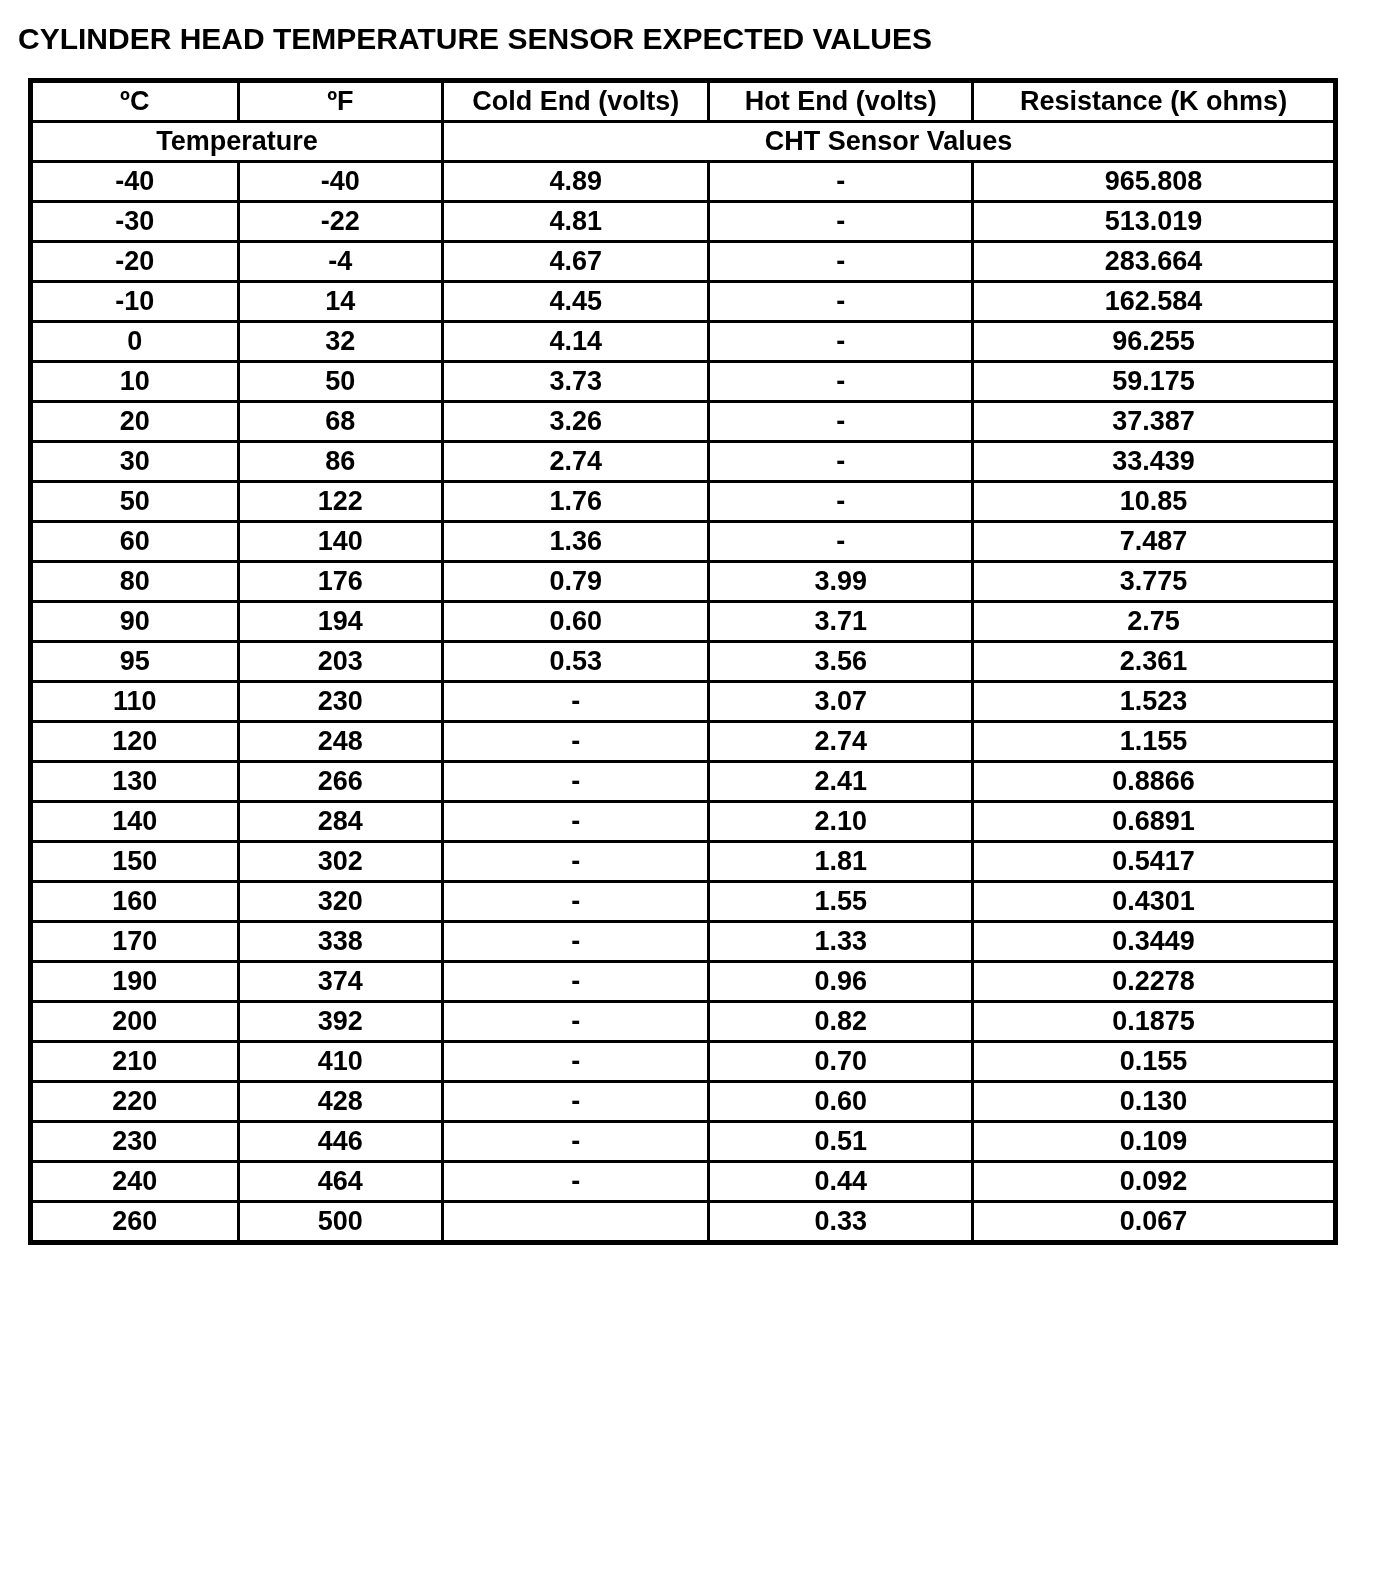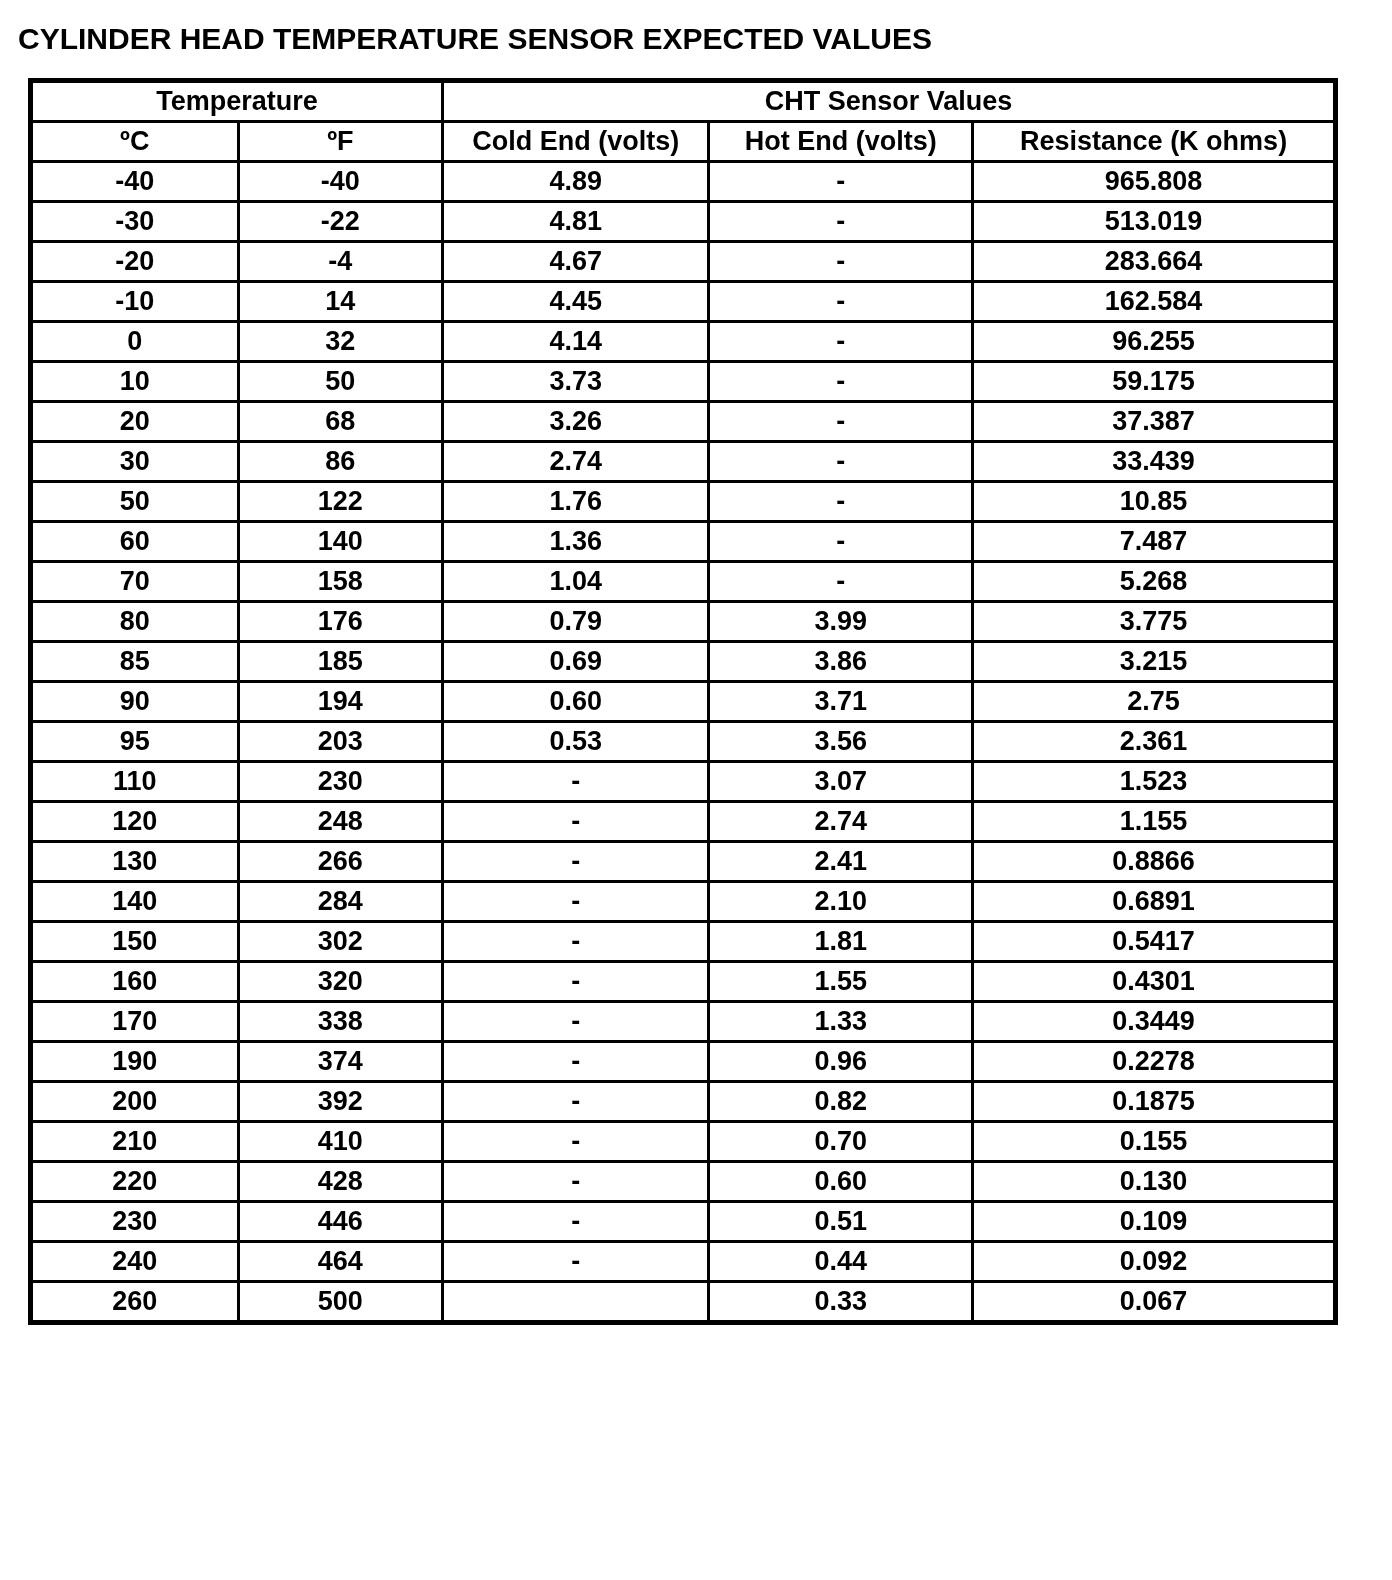--- a/index.html
+++ b/index.html
@@ -60,30 +60,30 @@
   <table class="cht-table">
     <colgroup>
       <col class="col-c">
       <col class="col-f">
       <col class="col-cold">
       <col class="col-hot">
       <col class="col-res">
     </colgroup>
     <thead>
       <tr>
-        <th colspan="2">Temperature</th>
-        <th colspan="3">CHT Sensor Values</th>
-      </tr>
-      <tr>
         <th>ºC</th>
         <th>ºF</th>
         <th>Cold End (volts)</th>
         <th>Hot End (volts)</th>
         <th>Resistance (K ohms)</th>
       </tr>
+      <tr>
+        <th colspan="2">Temperature</th>
+        <th colspan="3">CHT Sensor Values</th>
+      </tr>
     </thead>
     <tbody>
         <tr>
           <td>-40</td>
           <td>-40</td>
           <td>4.89</td>
           <td>-</td>
           <td>965.808</td>
         </tr>
         <tr>
@@ -141,43 +141,29 @@
           <td>1.76</td>
           <td>-</td>
           <td>10.85</td>
         </tr>
         <tr>
           <td>60</td>
           <td>140</td>
           <td>1.36</td>
           <td>-</td>
           <td>7.487</td>
-        </tr>
-        <tr>
-          <td>70</td>
-          <td>158</td>
-          <td>1.04</td>
-          <td>-</td>
-          <td>5.268</td>
         </tr>
         <tr>
           <td>80</td>
           <td>176</td>
           <td>0.79</td>
           <td>3.99</td>
           <td>3.775</td>
         </tr>
         <tr>
-          <td>85</td>
-          <td>185</td>
-          <td>0.69</td>
-          <td>3.86</td>
-          <td>3.215</td>
-        </tr>
-        <tr>
           <td>90</td>
           <td>194</td>
           <td>0.60</td>
           <td>3.71</td>
           <td>2.75</td>
         </tr>
         <tr>
           <td>95</td>
           <td>203</td>
           <td>0.53</td>

